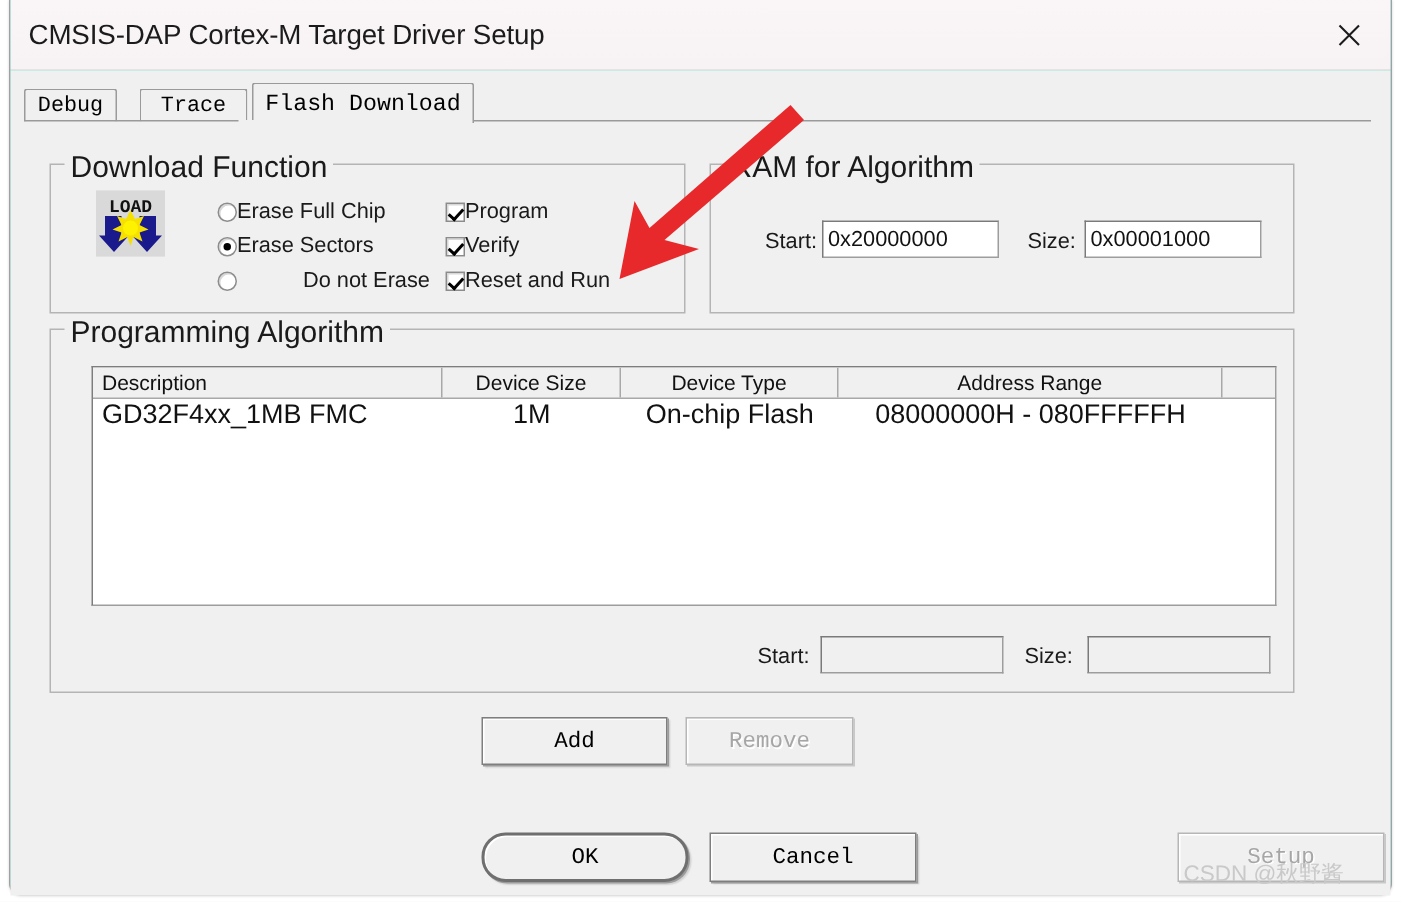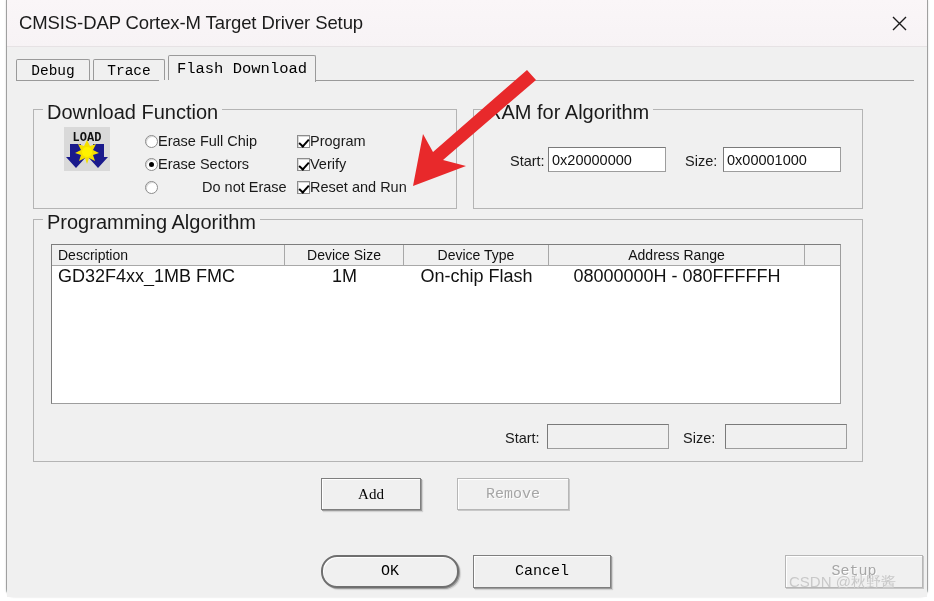--- a/index.html
+++ b/index.html
@@ -337,21 +337,21 @@
     <div class="close-btn">
       <svg width="17" height="17" viewBox="0 0 17 17" aria-hidden="true">
         <path d="M2,2 L15,15 M15,2 L2,15" stroke="#1b1b1b" stroke-width="1.4" fill="none"></path>
       </svg>
     </div>
   </div>
 
   <div class="client">
 
     <div class="tabstrip">
-      <div class="tab" style="left:0px; width:74px;">
+      <div class="tab" style="left:0px; width:62px;">
         <span>Debug</span>
       </div>
       <div class="tab" style="left:77px; width:72px;">
         <span>Trace</span>
       </div>
       <div class="tab active" style="left:152px; width:148px;">
         <span>Flash Download</span>
       </div>
     </div>
     <div class="tab-underline"></div>
@@ -407,42 +407,42 @@
     </div>
     <div class="ctl-label" style="left:503px; top:106px;">Start:</div>
     <div class="field" style="left:541px; top:100px; width:118px; height:25px;">0x20000000</div>
     <div class="ctl-label" style="left:678px; top:106px;">Size:</div>
     <div class="field" style="left:716px; top:100px; width:118px; height:25px;">0x00001000</div>
 
     <div class="group" style="left:26px; top:172px; width:830px; height:243px;">
       <div class="group-title">Programming Algorithm</div>
     </div>
 
-    <div class="listbox" style="left:44px; top:197px; width:790px; height:160px;text-decoration:underline;">
+    <div class="listbox" style="left:54px; top:197px; width:790px; height:160px;text-decoration:underline;">
       <div class="lv-header">
         <div class="lv-col" style="left:0px; width:233px; padding-left:6px;">Description</div>
         <div class="lv-col" style="left:233px; width:119px; justify-content:center;">Device Size</div>
         <div class="lv-col" style="left:352px; width:145px; justify-content:center;">Device Type</div>
         <div class="lv-col" style="left:497px; width:256px; justify-content:center;">Address Range</div>
         <div class="lv-col" style="left:753px; width:35px; border-right:none;"></div>
       </div>
       <div class="lv-row">
         <div class="lv-cell" style="left:6px; width:240px;">GD32F4xx_1MB FMC</div>
         <div class="lv-cell" style="left:233px; width:119px; justify-content:center;">1M</div>
         <div class="lv-cell" style="left:352px; width:145px; justify-content:center;">On-chip Flash</div>
         <div class="lv-cell" style="left:497px; width:256px; justify-content:center;">08000000H - 080FFFFFH</div>
       </div>
     </div>
 
     <div class="ctl-label" style="left:498px; top:383px;">Start:</div>
     <div class="field disabled" style="left:540px; top:377px; width:122px; height:25px;"></div>
     <div class="ctl-label" style="left:676px; top:383px;">Size:</div>
     <div class="field disabled" style="left:718px; top:377px; width:122px; height:25px;"></div>
 
-    <div class="btn" style="left:314px; top:431px; width:100px; height:32px;font-family:Liberation Serif, serif;">Add</div>
+    <div class="btn" style="left:314px; top:431px; width:124px; height:32px;">Add</div>
     <div class="btn disabled" style="left:450px; top:431px; width:112px; height:32px;">Remove</div>
 
     <div class="btn default" style="left:314px; top:508px; width:138px; height:33px;border-radius:16px;">OK</div>
     <div class="btn" style="left:466px; top:508px; width:138px; height:33px;">Cancel</div>
     <div class="btn disabled" style="left:778px; top:508px; width:138px; height:33px;">Setup</div>
 
   </div>
 </div>
 
 <div class="watermark" style="left:789px; top:573px;">CSDN @秋野酱</div>

